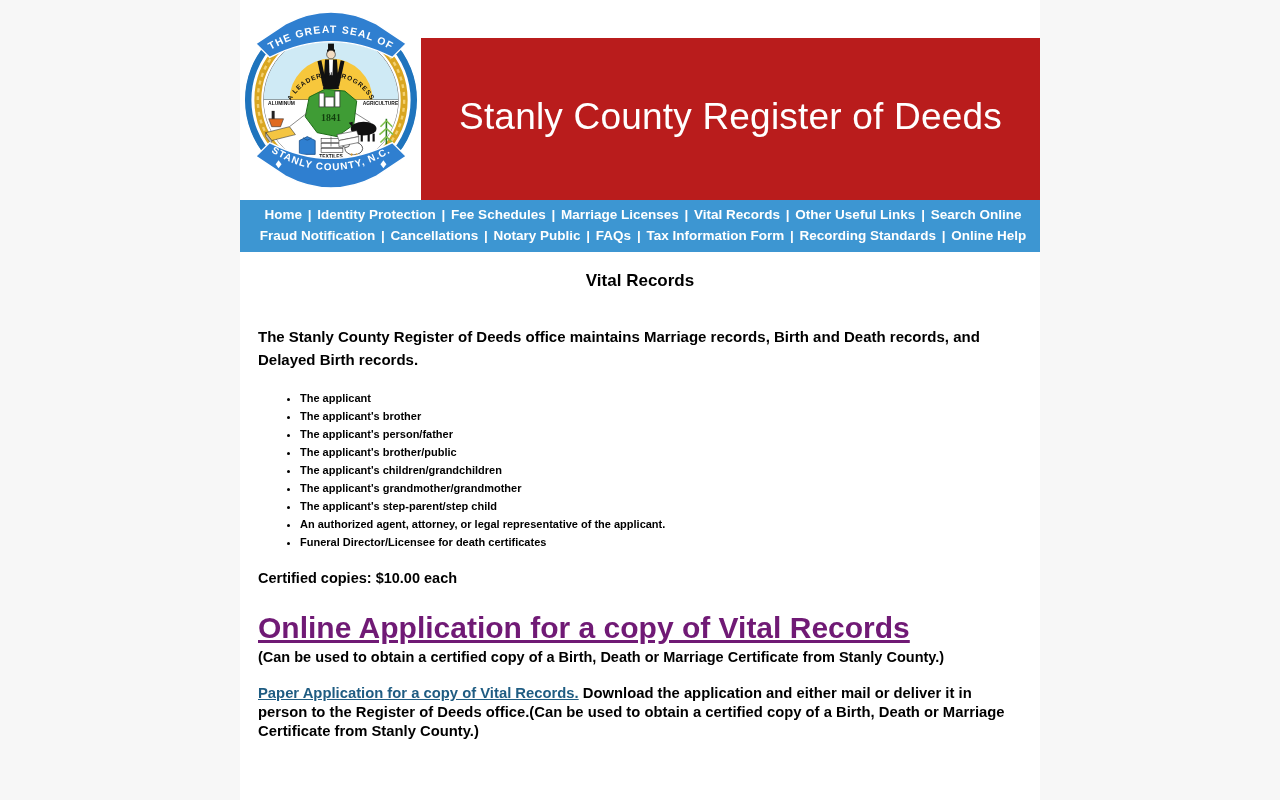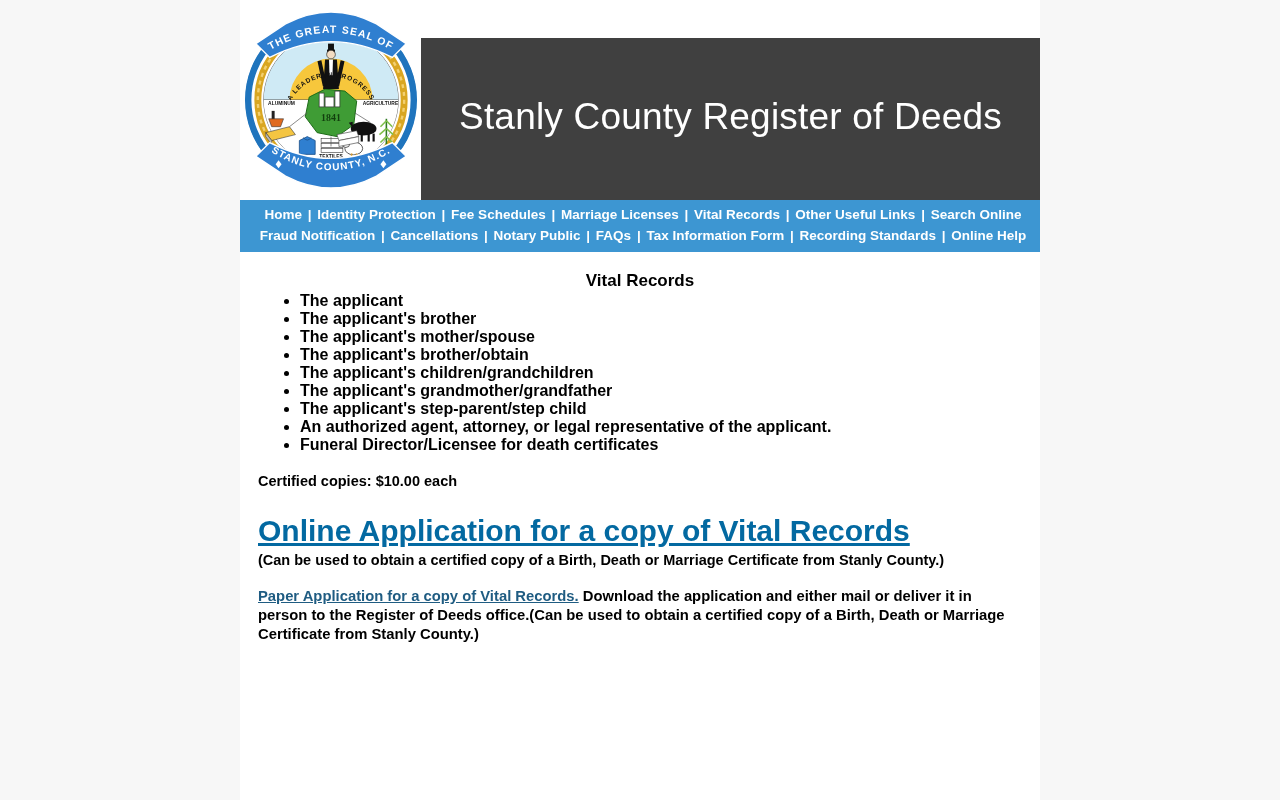--- a/index.html
+++ b/index.html
@@ -25,21 +25,21 @@
   .seal-box {
     width: 181px; height: 200px;
     background: #ffffff;
     display: flex; align-items: center; justify-content: center;
     flex: none;
   }
   .seal { width: 178px; height: 196px; display: block; }
 
   .title-box {
     flex: 1;
-    background: #404040;
+    background: #b91c1c;
     display: flex; flex-direction: row;
     align-items: center; justify-content: center;
     padding-bottom: 4px;
     margin-top: 38px;
   }
   .title-main {
     color: #ffffff;
     font-size: 37px;
     line-height: 1.12;
     font-weight: 400;
@@ -95,37 +95,37 @@
     max-width: 740px;
   }
   .body-p.first { margin-top: 34px; }
 
   ul.recipients {
     margin: 0 0 14px 0;
     padding-left: 42px;
     list-style-type: disc;
   }
   ul.recipients li {
-    font-size: 16px;
+    font-size: 11px;
     font-weight: bold;
     line-height: 18px;
     margin: 0;
     padding: 0;
   }
 
   .fees {
     font-size: 14.5px;
     font-weight: bold;
     line-height: 18px;
     margin: 18px 0 0 0;
   }
 
   .big-link-wrap { margin-top: 24px; }
   .big-link {
-    color: #0369a1;
+    color: #701a75;
     font-size: 30px;
     font-weight: bold;
     text-decoration: underline;
     line-height: 1.15;
   }
   .note {
     font-size: 14.5px;
     font-weight: bold;
     line-height: 18px;
     margin: 2px 0 0 0;
@@ -270,28 +270,29 @@
     </div>
 
     <div class="navbar">
       <div class="nav-row" id="nav-row-1"><a href="#">Home</a><span class="nav-sep"> | </span><a href="#">Identity Protection</a><span class="nav-sep"> | </span><a href="#">Fee Schedules</a><span class="nav-sep"> | </span><a href="#">Marriage Licenses</a><span class="nav-sep"> | </span><a href="#">Vital Records</a><span class="nav-sep"> | </span><a href="#">Other Useful Links</a><span class="nav-sep"> | </span><a href="#">Search Online</a></div>
       <div class="nav-row" id="nav-row-2"><a href="#">Fraud Notification</a><span class="nav-sep"> | </span><a href="#">Cancellations</a><span class="nav-sep"> | </span><a href="#">Notary Public</a><span class="nav-sep"> | </span><a href="#">FAQs</a><span class="nav-sep"> | </span><a href="#">Tax Information Form</a><span class="nav-sep"> | </span><a href="#">Recording Standards</a><span class="nav-sep"> | </span><a href="#">Online Help</a></div>
     </div>
 
     <div class="main">
       <div class="page-title">Vital Records</div>
 
+      <p class="body-p first">The Stanly County Register of Deeds office maintains Marriage records, Birth and Death records, and Delayed Birth records.</p>
 
       <ul class="recipients" id="recipients-list">
           <li>The applicant</li>
           <li>The applicant's brother</li>
-          <li>The applicant's mother/spouse</li>
-          <li>The applicant's brother/obtain</li>
+          <li>The applicant's person/father</li>
+          <li>The applicant's brother/public</li>
           <li>The applicant's children/grandchildren</li>
-          <li>The applicant's grandmother/grandfather</li>
+          <li>The applicant's grandmother/grandmother</li>
           <li>The applicant's step-parent/step child</li>
           <li>An authorized agent, attorney, or legal representative of the applicant.</li>
           <li>Funeral Director/Licensee for death certificates</li>
         </ul>
 
       <div class="fees">Certified copies: $10.00 each</div>
 
       <div class="big-link-wrap">
         <a href="#" class="big-link">Online Application for a copy of Vital Records</a>
         <div class="note">(Can be used to obtain a certified copy of a Birth, Death or Marriage Certificate from Stanly County.)</div>

